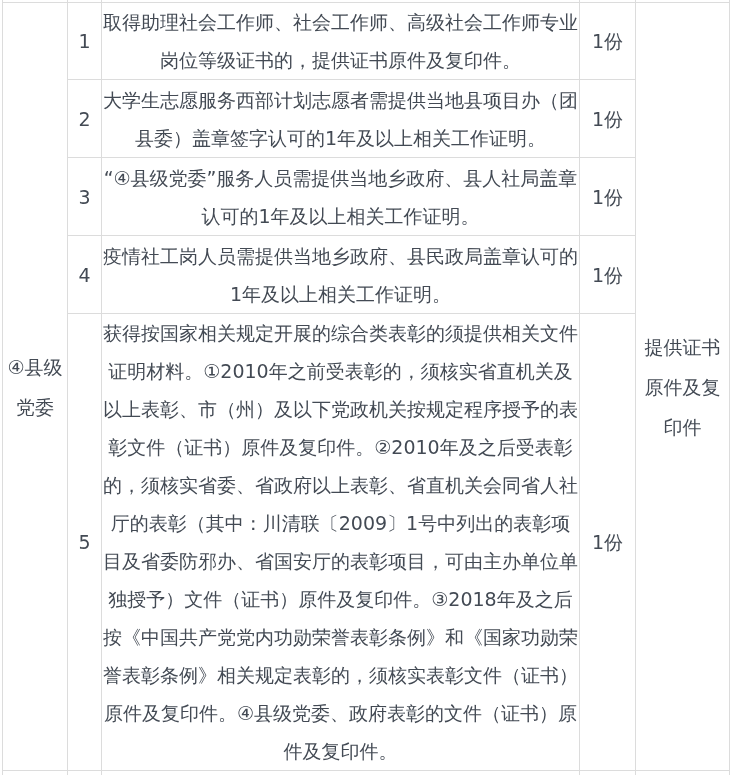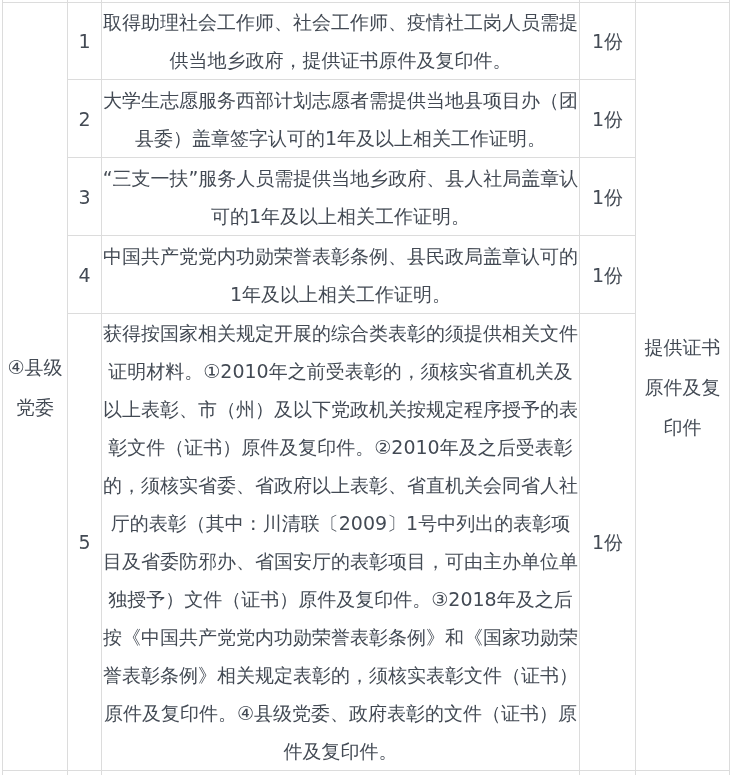--- a/index.html
+++ b/index.html
@@ -69,37 +69,37 @@
       <tr class="sliver">
         <td></td>
         <td></td>
         <td></td>
         <td></td>
         <td></td>
       </tr>
       <tr class="row-1">
         <td class="cell-category" rowspan="5">④县级党委</td>
         <td class="cell-no">1</td>
-        <td class="cell-desc">取得助理社会工作师、社会工作师、疫情社工岗人员需提供当地乡政府，提供证书原件及复印件。</td>
+        <td class="cell-desc">取得助理社会工作师、社会工作师、高级社会工作师专业岗位等级证书的，提供证书原件及复印件。</td>
         <td class="cell-copies">1份</td>
         <td class="cell-note" rowspan="5">提供证书原件及复印件</td>
       </tr>
       <tr class="row-2">
         <td class="cell-no">2</td>
         <td class="cell-desc">大学生志愿服务西部计划志愿者需提供当地县项目办（团县委）盖章签字认可的1年及以上相关工作证明。</td>
         <td class="cell-copies">1份</td>
       </tr>
       <tr class="row-3">
         <td class="cell-no">3</td>
-        <td class="cell-desc">“三支一扶”服务人员需提供当地乡政府、县人社局盖章认可的1年及以上相关工作证明。</td>
+        <td class="cell-desc">“④县级党委”服务人员需提供当地乡政府、县人社局盖章认可的1年及以上相关工作证明。</td>
         <td class="cell-copies">1份</td>
       </tr>
       <tr class="row-4">
         <td class="cell-no">4</td>
-        <td class="cell-desc">中国共产党党内功勋荣誉表彰条例、县民政局盖章认可的1年及以上相关工作证明。</td>
+        <td class="cell-desc">疫情社工岗人员需提供当地乡政府、县民政局盖章认可的1年及以上相关工作证明。</td>
         <td class="cell-copies">1份</td>
       </tr>
       <tr class="row-5">
         <td class="cell-no">5</td>
         <td class="cell-desc">获得按国家相关规定开展的综合类表彰的须提供相关文件证明材料。①2010年之前受表彰的，须核实省直机关及以上表彰、市（州）及以下党政机关按规定程序授予的表彰文件（证书）原件及复印件。②2010年及之后受表彰的，须核实省委、省政府以上表彰、省直机关会同省人社厅的表彰（其中：川清联〔2009〕1号中列出的表彰项目及省委防邪办、省国安厅的表彰项目，可由主办单位单独授予）文件（证书）原件及复印件。③2018年及之后按《中国共产党党内功勋荣誉表彰条例》和《国家功勋荣誉表彰条例》相关规定表彰的，须核实表彰文件（证书）原件及复印件。④县级党委、政府表彰的文件（证书）原件及复印件。</td>
         <td class="cell-copies">1份</td>
       </tr>
       <tr class="sliver sliver-bottom">
         <td></td>
         <td></td>

